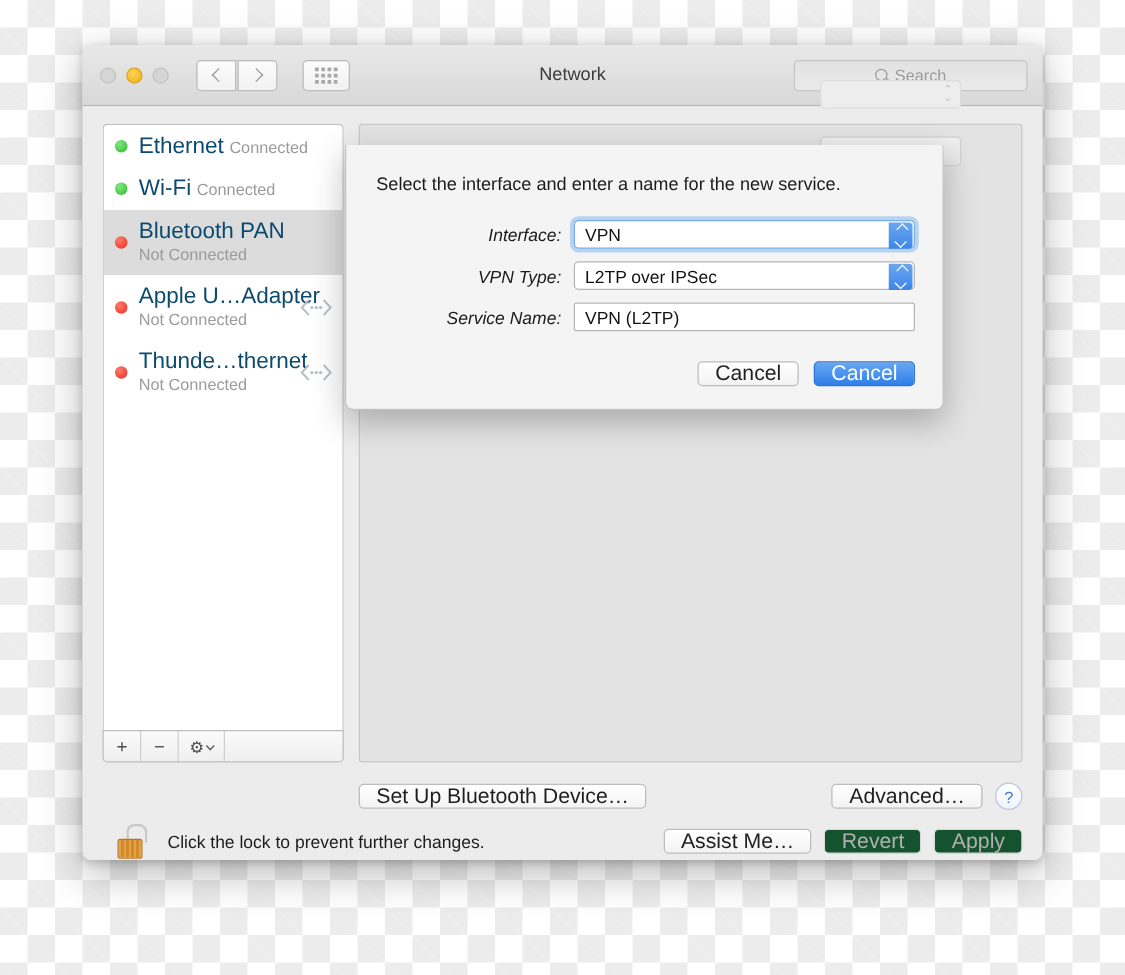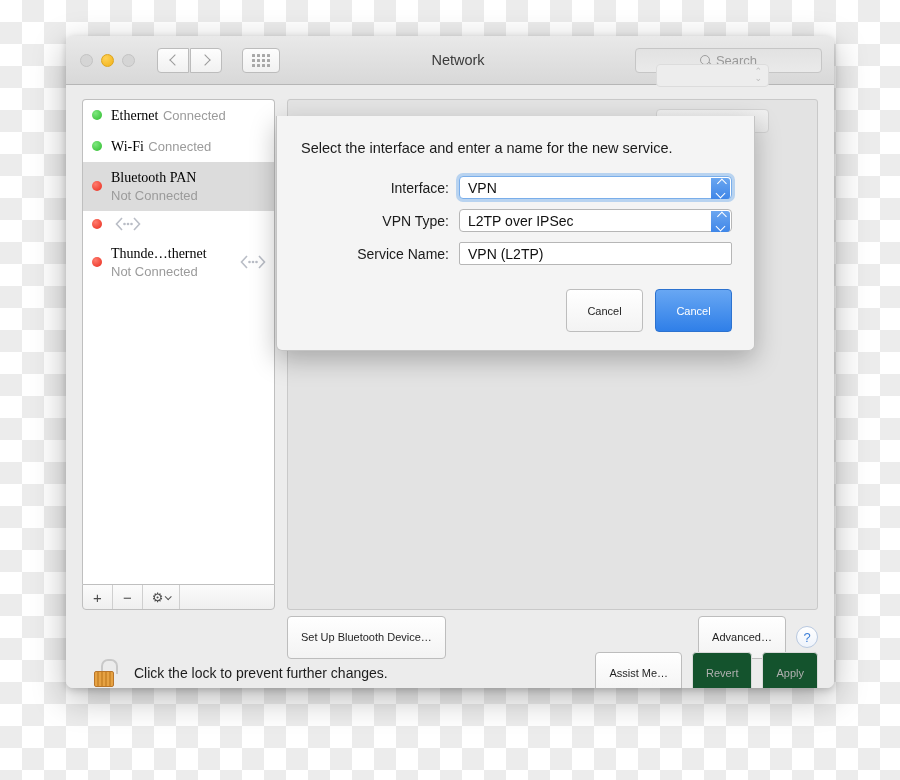--- a/index.html
+++ b/index.html
@@ -183,25 +183,24 @@
   .statusdot {
     width: 10px; height: 10px;
     border-radius: 50%;
     flex: 0 0 auto;
     margin-right: 9px;
   }
   .statusdot.green { background: radial-gradient(circle at 35% 32%, #7ee87e, #43c743 72%); }
   .statusdot.red   { background: radial-gradient(circle at 35% 32%, #ff7b6d, #ef4234 72%); }
   .svc-text { flex: 1; min-width: 0; }
   .svc-name {
-    font-size: 14px;
-    color: #000000;
+    font-size: 18px;
+    color: #0c4a6e;
     white-space: nowrap;
     overflow: hidden;
-    font-family: Liberation Serif, serif;
   }
   .svc-state {
     font-size: 13px;
     color: #9b9b9b;
     margin-top: 1px;
     white-space: nowrap;
   }
   .bracket-icon {
     flex: 0 0 auto;
     margin-left: 4px;
@@ -277,23 +276,23 @@
   .bottomrow {
     display: flex;
     align-items: center;
     margin-top: 14px;
     height: 26px;
   }
   .btn {
     background: linear-gradient(to bottom,#ffffff,#f3f3f3);
     border: 1px solid #bdbdbd;
     border-radius: 4px;
-    font-size: 11px;
+    font-size: 17px;
     color: #1f1f1f;
-    height: 43px;
+    height: 20px;
     padding: 4px 13px;
     display: inline-flex;
     align-items: center;
     justify-content: center;
     box-sizing: border-box;
   }
   .btn.disabled { color: #b0b0b0; background: #14532d; border-color: #dadada; }
   .spacer { flex: 1; }
   .helpbtn {
     width: 20px; height: 20px;
@@ -369,20 +368,21 @@
     align-items: center;
     margin-bottom: 10px;
   }
   .flabel {
     width: 150px;
     text-align: right;
     padding-right: 10px;
     font-size: 14px;
     color: #1b1b1b;
     flex: 0 0 auto;
+    font-style: italic;
   }
   .control { position: relative; flex: 1; }
 
   .popup {
     height: 23px;
     border-radius: 4px;
     background: #ffffff;
     border: 1px solid #b6b6b6;
     display: flex;
     align-items: center;
@@ -515,20 +515,24 @@
           <div class="service selected">
             <span class="statusdot red"></span>
             <span class="svc-text">
               <span class="svc-name">Bluetooth PAN</span>
               <span class="svc-state">Not Connected</span>
             </span>
           </div>
 
           <div class="service">
             <span class="statusdot red"></span>
+            <span class="svc-text">
+              <span class="svc-name">Apple U…Adapter</span>
+              <span class="svc-state">Not Connected</span>
+            </span>
             <span class="bracket-icon">
               <svg width="26" height="14" viewBox="0 0 26 14" aria-hidden="true">
                 <path d="M7 1 L1.5 7 L7 13" fill="none" stroke="#b9bdc6" stroke-width="1.6"></path>
                 <path d="M19 1 L24.5 7 L19 13" fill="none" stroke="#b9bdc6" stroke-width="1.6"></path>
                 <circle cx="9.5" cy="7" r="1.3" fill="#b9bdc6"></circle>
                 <circle cx="13" cy="7" r="1.3" fill="#b9bdc6"></circle>
                 <circle cx="16.5" cy="7" r="1.3" fill="#b9bdc6"></circle>
               </svg>
             </span>
           </div>

